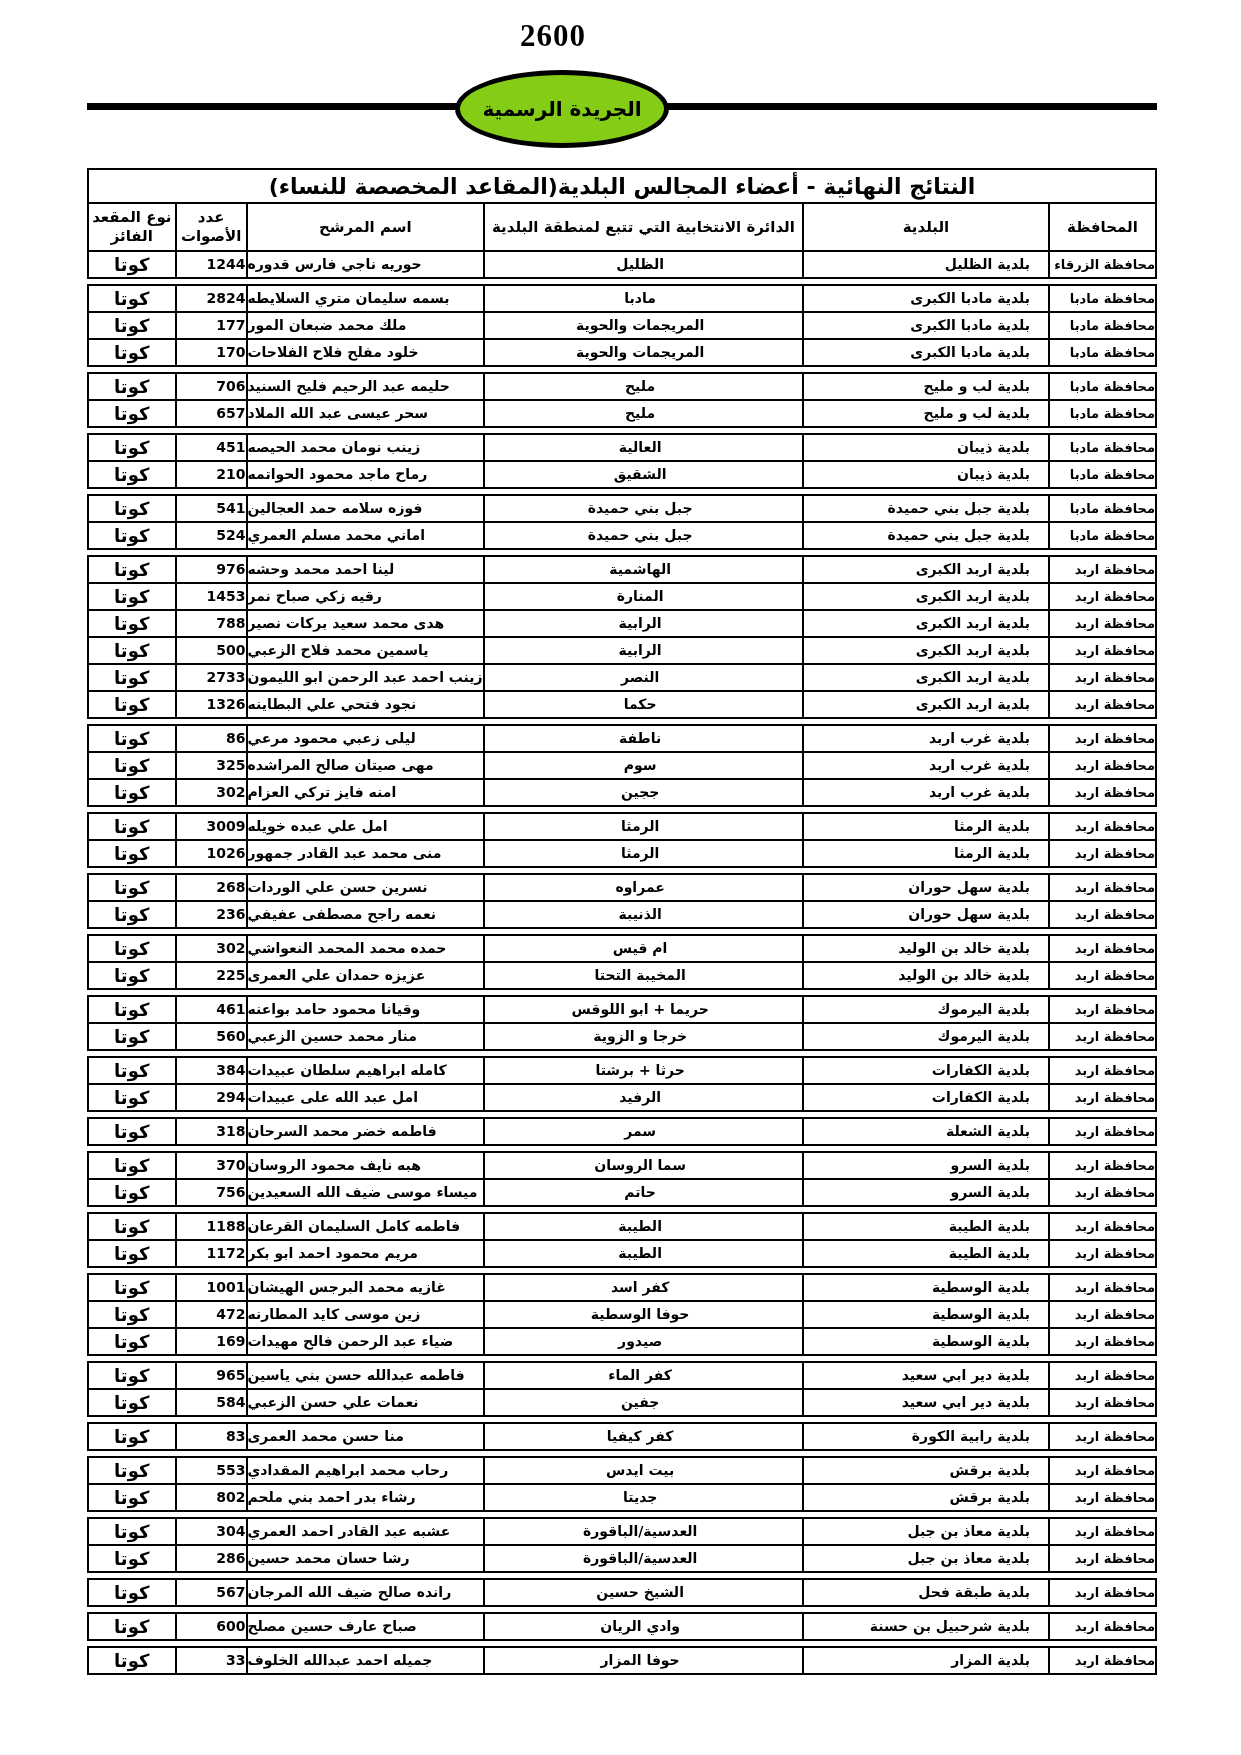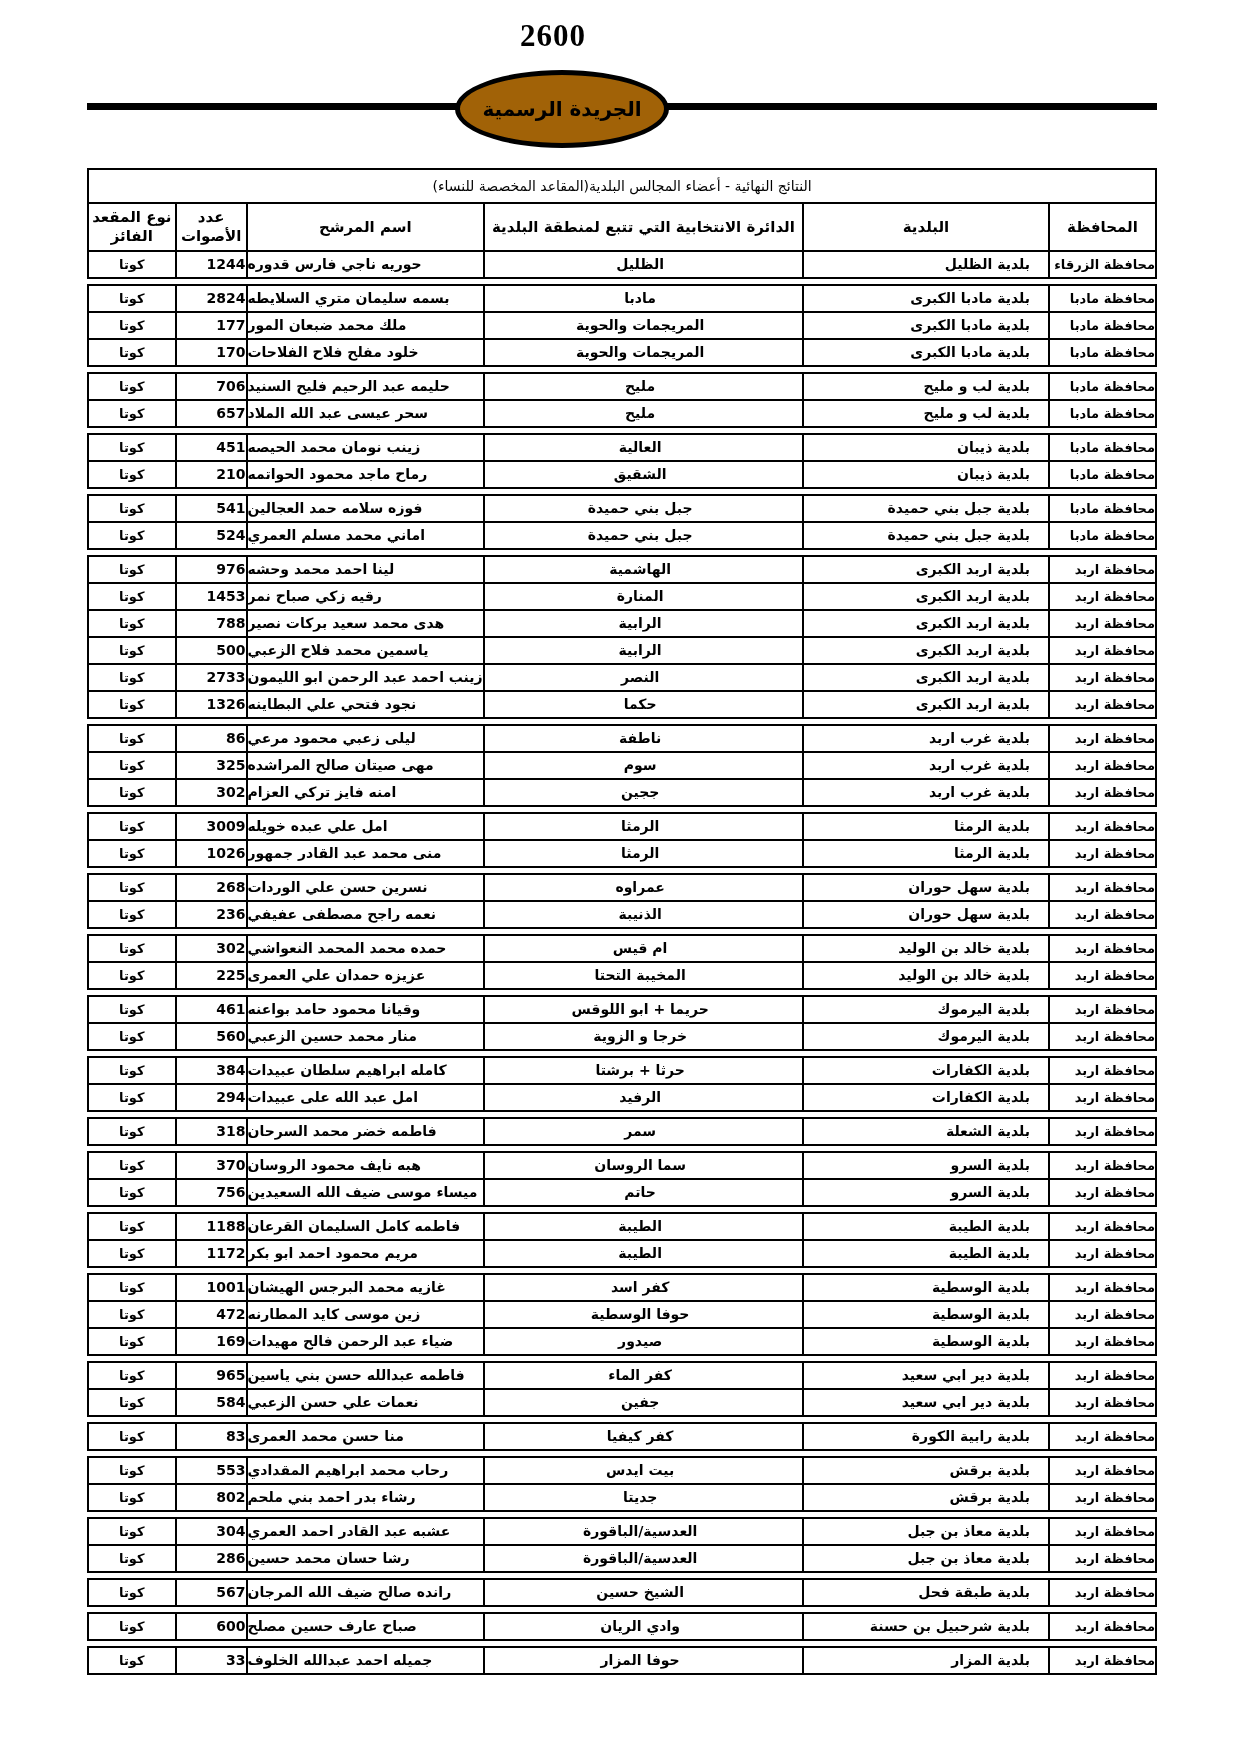--- a/index.html
+++ b/index.html
@@ -11,32 +11,32 @@
   .page-number{
     position:absolute;top:18px;left:0;width:1106px;text-align:center;
     font-family:"Liberation Serif","DejaVu Serif",serif;
     font-weight:bold;font-size:31px;letter-spacing:1px;
   }
   .banner-rule{
     position:absolute;left:87px;top:103px;width:1070px;height:7px;background:#000;
   }
   .banner-ellipse{
     position:absolute;left:455px;top:70px;width:204px;height:68px;
-    border:5px solid #000;border-radius:50%;background:#a16207;
+    border:5px solid #000;border-radius:50%;background:#84cc16;
     display:flex;align-items:center;justify-content:center;
     font-weight:bold;font-size:20px;direction:rtl;
   }
   
   .results-table{
     position:absolute;top:168px;left:87px;width:1070px;direction:rtl;
   }
   .title-box{
     box-sizing:border-box;border:2px solid #000;height:36px;
     display:flex;align-items:center;justify-content:center;
-    font-weight:normal;font-size:14px;
+    font-weight:bold;font-size:22px;
   }
   .header-row{
     box-sizing:border-box;border:2px solid #000;border-top:none;
     display:flex;height:48px;
   }
   .hcell{
     box-sizing:border-box;display:flex;align-items:center;justify-content:center;
     text-align:center;font-weight:bold;font-size:15px;line-height:1.25;
   }
   .hcell:not(:last-child){border-left:2px solid #000;}
@@ -58,21 +58,21 @@
   .cell{
     box-sizing:border-box;font-weight:bold;font-size:14px;line-height:25px;
     white-space:nowrap;overflow:hidden;
   }
   .cell:not(:last-child){border-left:2px solid #000;}
   .cell.c-governorate{text-align:right;padding-left:2px;font-size:13px;}
   .cell.c-municipality{text-align:right;padding-right:18px;}
   .cell.c-district{text-align:center;padding-right:6px;}
   .cell.c-candidate{text-align:left;}
   .cell.c-votes{text-align:right;}
-  .cell.c-seat_type{text-align:center;font-size:13px;}
+  .cell.c-seat_type{text-align:center;font-size:18px;}
 </style>
 </head>
 <body>
 
 <div class="page-number">2600</div>
 
 <div class="banner-rule"></div>
 <div class="banner-ellipse">
   <span>الجريدة الرسمية</span>
 </div>

